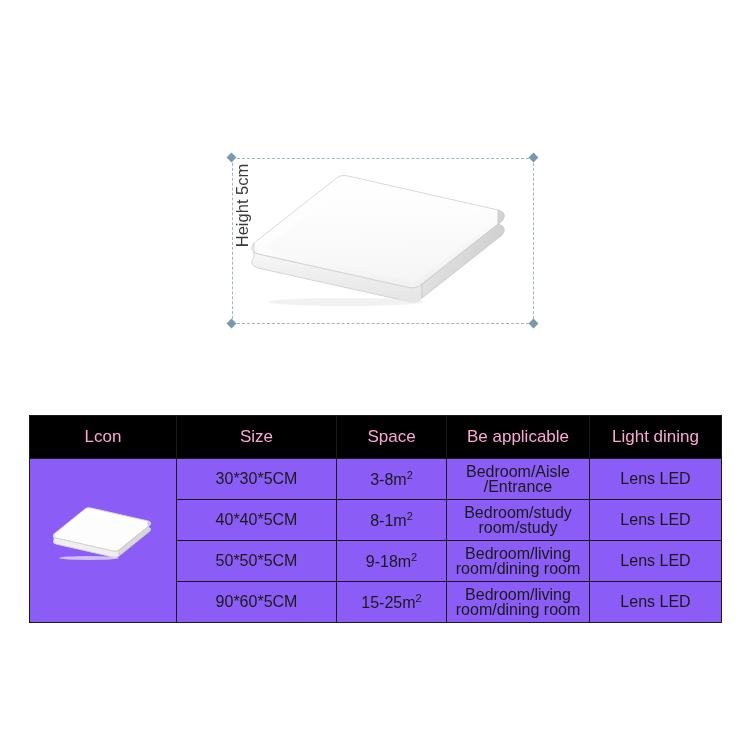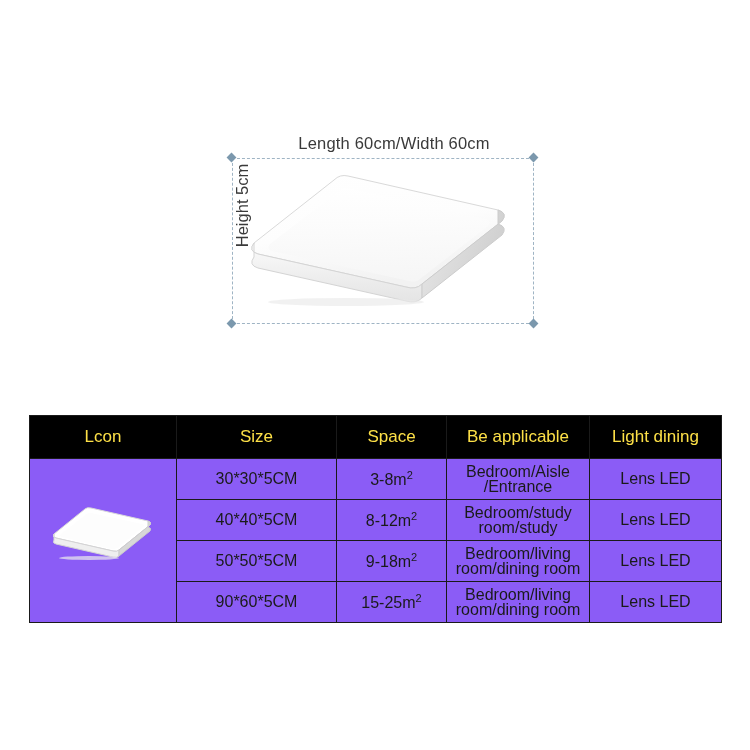--- a/index.html
+++ b/index.html
@@ -89,21 +89,21 @@
   }
   #spec-table th, #spec-table td {
     border: 1px solid #1a1a1a;
     text-align: center;
     vertical-align: middle;
     color: #1a1a1a;
     font-weight: normal;
   }
   #spec-table thead th {
     background: #000000;
-    color: #fde047;
+    color: #f9a8d4;
     font-size: 17px;
     height: 42px;
     padding: 0;
   }
   #spec-table tbody td {
     height: 40px;
     font-size: 16px;
     padding: 0 2px;
     background: #8b5cf6;
   }
@@ -137,21 +137,20 @@
 
 <div id="diagram">
 
   <div class="dash-box"></div>
 
   <div class="endcap" style="left:228px; top:154px;"></div>
   <div class="endcap" style="left:530px; top:154px;"></div>
   <div class="endcap" style="left:228px; top:320px;"></div>
   <div class="endcap" style="left:530px; top:320px;"></div>
 
-  <div class="dim-label-top">Length 60cm/Width 60cm</div>
 
   <div class="dim-label-left">Height 5cm</div>
 
   <svg class="lamp-big" viewBox="0 0 294 140">
     <defs>
       <linearGradient id="topFace" x1="0" y1="0" x2="0.35" y2="1">
         <stop offset="0%" stop-color="#ffffff"></stop>
         <stop offset="55%" stop-color="#fdfdfd"></stop>
         <stop offset="100%" stop-color="#f2f2f2"></stop>
       </linearGradient>
@@ -219,21 +218,21 @@
       <td class="applic-cell">
         <div>Bedroom/Aisle</div>
         <div>/Entrance</div>
       </td>
       <td class="source-cell">Lens LED</td>
     </tr>
 
     <tr>
       <td class="size-cell">40*40*5CM</td>
       <td class="space-cell">
-        <span>8-12</span><span>m</span><span class="sup">2</span>
+        <span>8-1</span><span>m</span><span class="sup">2</span>
       </td>
       <td class="applic-cell">
         <div>Bedroom/study</div>
         <div>room/study</div>
       </td>
       <td class="source-cell">Lens LED</td>
     </tr>
 
     <tr>
       <td class="size-cell">50*50*5CM</td>

